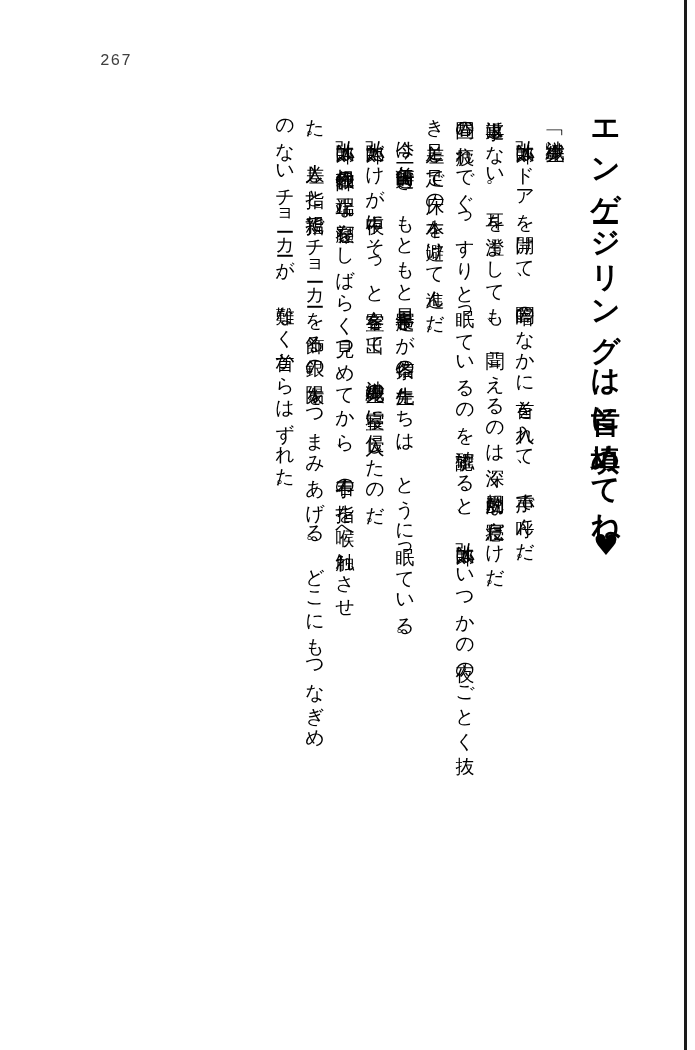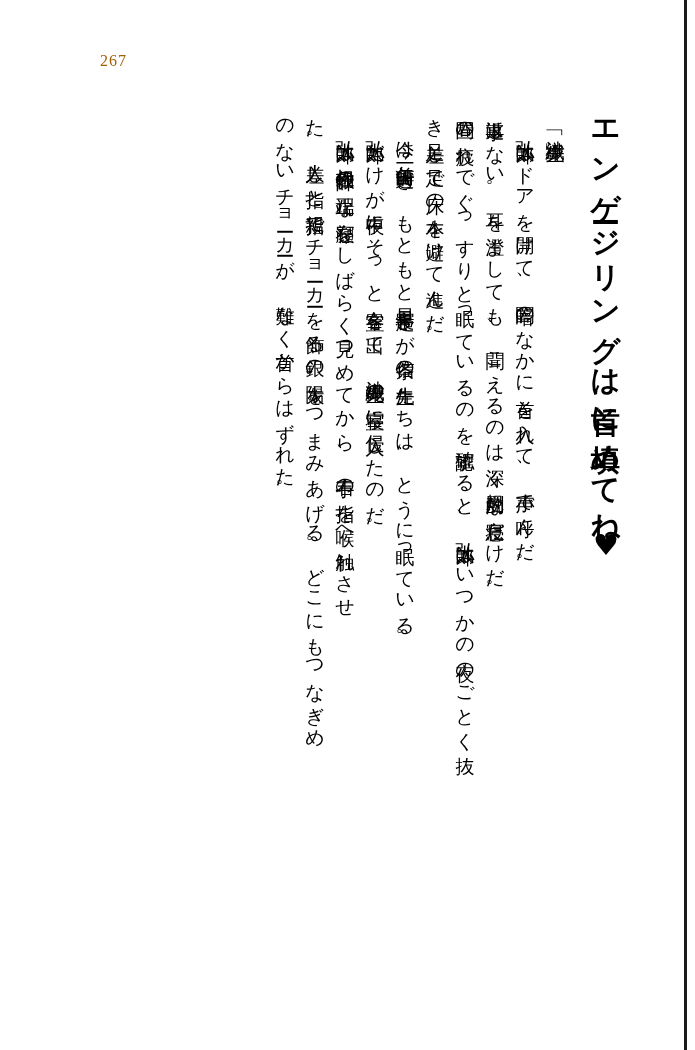--- a/index.html
+++ b/index.html
@@ -20,24 +20,24 @@
     width: 695px;
     height: 1050px;
     background: #ffffff;
   }
 
   
   #page-number {
     position: absolute;
     top: 52px;
     left: 100px;
-    font-family: Liberation Serif, serif;
+    font-family: Liberation Mono, monospace;
     font-size: 16px;
     letter-spacing: 1px;
-    color: #a16207;
+    color: #404040;
   }
 
   
   #binding-rule {
     position: absolute;
     top: 0;
     right: 8px;
     width: 3px;
     height: 1050px;
     background: #1a1a1a;

